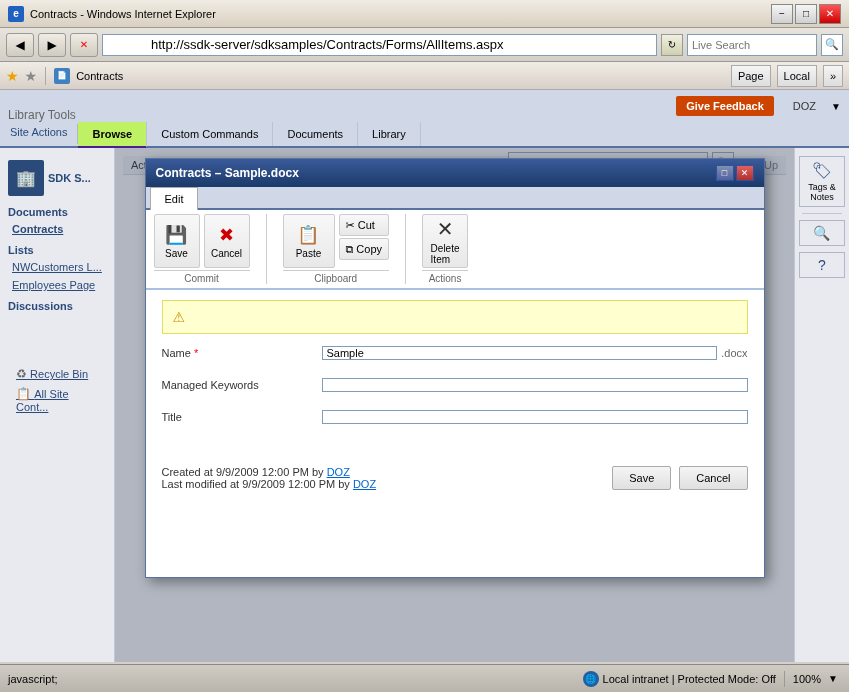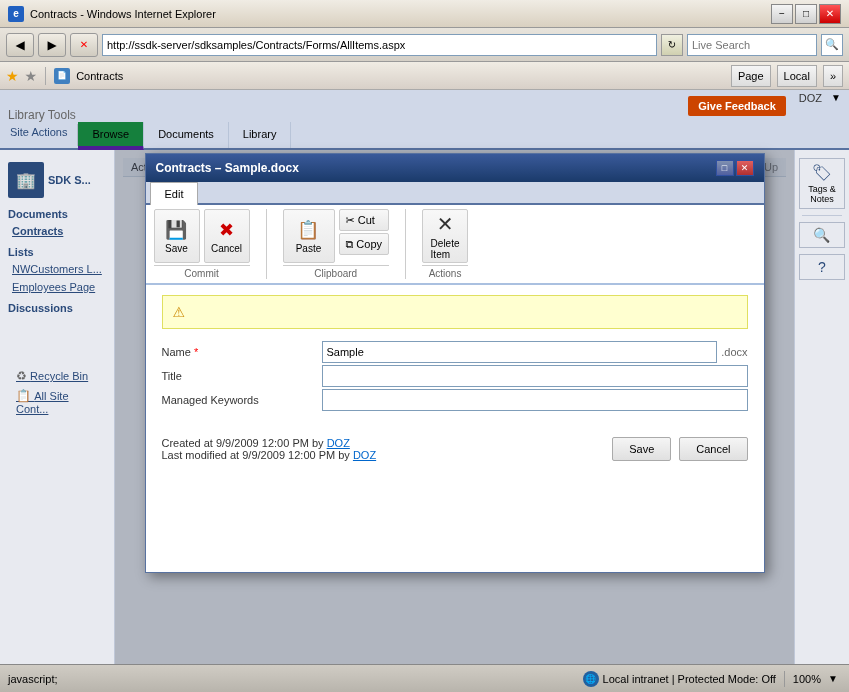--- a/index.html
+++ b/index.html
@@ -43,42 +43,42 @@
       align-items: center;
       padding: 0 6px;
       border-bottom: 1px solid #aaa;
       gap: 6px;
     }
     .toolbar-btn { height: 22px; padding: 0 6px; background: linear-gradient(to bottom, #f5f5f5, #ddd); border: 1px solid #aaa; font-size: 11px; cursor: pointer; display: flex; align-items: center; gap: 3px; }
     .fav-star { color: #f0a000; font-size: 14px; }
     .toolbar-sep { width: 1px; height: 18px; background: #aaa; margin: 0 2px; }
     .page-icon { width: 16px; height: 16px; background: #4080c0; border-radius: 2px; display: flex; align-items: center; justify-content: center; color: white; font-size: 8px; }
     .ribbon-tab { padding: 6px 14px; font-size: 11px; cursor: pointer; border-right: 1px solid #b8c4d8; background: transparent; }
-    .ribbon-tab.active { background: #15803d; border-bottom: 4px solid #4c1d95; margin-bottom: -2px; font-weight: normal; }
+    .ribbon-tab.active { background: #bef264; border-bottom: 2px solid #4c1d95; margin-bottom: -2px; font-weight: bold; }
     .give-feedback-btn {
       background: #cc4400;
       color: white;
       border: none;
       padding: 4px 10px;
       font-size: 11px;
       font-weight: bold;
       cursor: pointer;
       margin: 4px;
       border-radius: 2px;
     }
 
     
     .dialog-overlay {
       position: absolute;
       top: 0; left: 0; right: 0; bottom: 0;
       background: rgba(100,110,130,0.5);
       display: flex;
       align-items: flex-start;
       justify-content: center;
-      padding-top: 3px;
+      padding-top: 10px;
     }
 
     
     .dialog {
       background: white;
       border: 1px solid #5872a0;
       box-shadow: 4px 4px 12px rgba(0,0,0,0.4);
       width: 620px;
       min-height: 420px;
     }
@@ -134,24 +134,24 @@
       padding: 8px 10px;
       margin-bottom: 12px;
       font-size: 11px;
       color: #333;
       display: flex;
       align-items: center;
       gap: 6px;
     }
     .info-icon { color: #cc8800; font-size: 14px; }
 
-    .form-row { display: flex; align-items: center; margin-bottom: 2px; }
+    .form-row { display: flex; align-items: center; margin-bottom: 18px; }
     .form-label { width: 160px; font-size: 11px; color: #333; flex-shrink: 0; }
     .required { color: red; }
-    .form-input { flex: 1; height: 22px; border: 1px solid #7f9db9; padding: 0 4px; font-size: 11px; }
+    .form-input { flex: 1; height: 14px; border: 1px solid #7f9db9; padding: 0 4px; font-size: 11px; }
     .form-input-ext { display: flex; align-items: center; gap: 4px; flex: 1; }
     .ext-label { font-size: 11px; color: #666; }
     .customer-field-wrap {
       flex: 1;
       display: flex;
       align-items: center;
       border: 2px solid #cc0000;
       background: white;
       height: 24px;
     }
@@ -256,21 +256,21 @@
     <button class="win-btn">□</button>
     <button class="win-btn close">✕</button>
   </div>
 </div>
 
 <div class="browser-addressbar">
   <button class="nav-btn">◀</button>
   <button class="nav-btn">▶</button>
   <button class="nav-btn" style="font-size:10px;color:red;">✕</button>
   <div class="address-box">
-    <span style="font-size:11px;">http://ssdk-server/sdksamples/Contracts/Forms/AllItems.aspx</span>
+    <span style="font-size:13px;margin-left:44px;">http://ssdk-server/sdksamples/Contracts/Forms/AllItems.aspx</span>
   </div>
   <button class="refresh-btn">↻</button>
   <input class="live-search" type="text" placeholder="Live Search" style="">
   <button class="search-go">🔍</button>
 </div>
 
 <div class="browser-toolbar">
   <span class="fav-star">★</span>
   <span class="fav-star" style="color:#888;">★</span>
   <div class="toolbar-sep"></div>
@@ -280,30 +280,31 @@
   <button class="toolbar-btn">Page</button>
   <button class="toolbar-btn">Local</button>
   <button class="toolbar-btn">»</button>
 </div>
 
 <div style="background:#d0d8e8;border-bottom:2px solid #5872a0;">
   <div style="display:flex;align-items:stretch;justify-content:space-between;">
     <div style="display:flex;align-items:stretch;">
       <div style="font-size:12px;color:#666;padding:2px 8px 0;align-self:flex-end;">Library Tools</div>
     </div>
-    <div style="display:flex;gap:9px;padding:2px 8px;">
+    <div style="display:flex;align-items:center;gap:15px;padding:2px 8px;">
       <button class="give-feedback-btn">Give Feedback</button>
       <span style="font-size:11px;color:#333;">DOZ</span>
       <span style="font-size:10px;cursor:pointer;">▼</span>
     </div>
   </div>
   <div style="display:flex;align-items:stretch;">
     <div style="padding:4px 10px;font-size:11px;cursor:pointer;color:#2a4a7a;">Site Actions</div>
     <div style="width:1px;background:#b0b8c8;margin:2px 0;"></div>
     <div class="ribbon-tab active">Browse</div>
+    <div class="ribbon-tab">Custom Commands</div>
     <div class="ribbon-tab">Documents</div>
     <div class="ribbon-tab">Library</div>
   </div>
 </div>
 
 <div style="display:flex;height:calc(692px - 28px - 34px - 28px - 60px - 28px);position:relative;">
 
   <div class="left-nav">
     <div style="display:flex;align-items:center;gap:4px;padding:6px 8px 4px;">
       <div class="sp-logo">🏢</div>
@@ -419,26 +420,26 @@
               <span>Name</span>
               <span class="required">*</span>
             </div>
             <div class="form-input-ext">
               <input type="text" class="form-input" style="width: 200px;" value="Sample">
               <span class="ext-label">.docx</span>
             </div>
           </div>
 
           <div class="form-row">
+            <div class="form-label">Managed Keywords</div>
+            <input type="text" class="form-input" style="flex: 1 1 0%;" value="">
+          </div>
+
+          <div class="form-row">
             <div class="form-label">Title</div>
-            <input type="text" class="form-input" style="flex: 1 1 0%;" value="">
-          </div>
-
-          <div class="form-row">
-            <div class="form-label">Managed Keywords</div>
             <input type="text" class="form-input" style="flex: 1 1 0%;" value="">
           </div>
 
         </div>
 
         <div class="dialog-footer">
           <div class="meta-info">
             <div>
               <span>Created at 9/9/2009 12:00 PM by</span>
               <span class="meta-link">DOZ</span>

